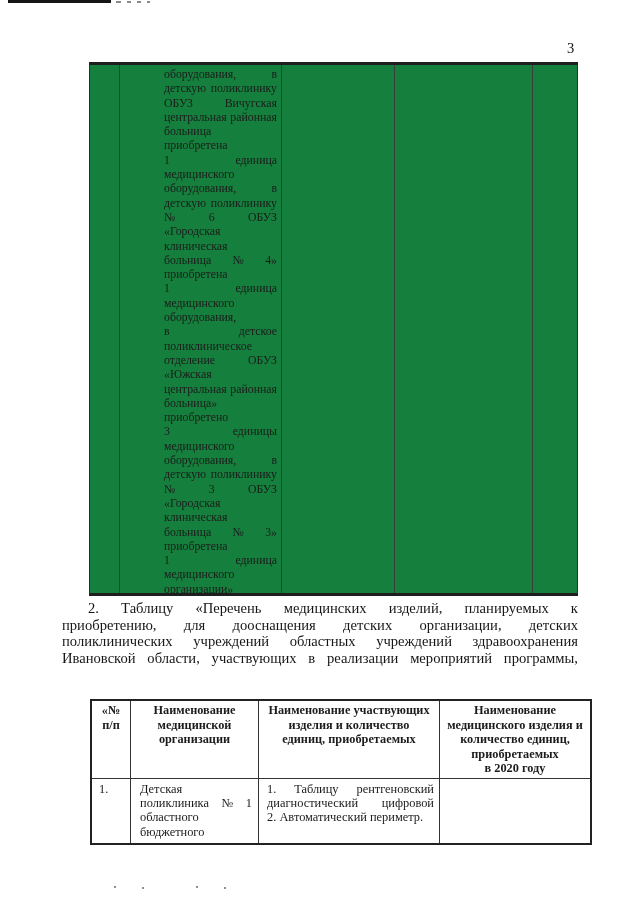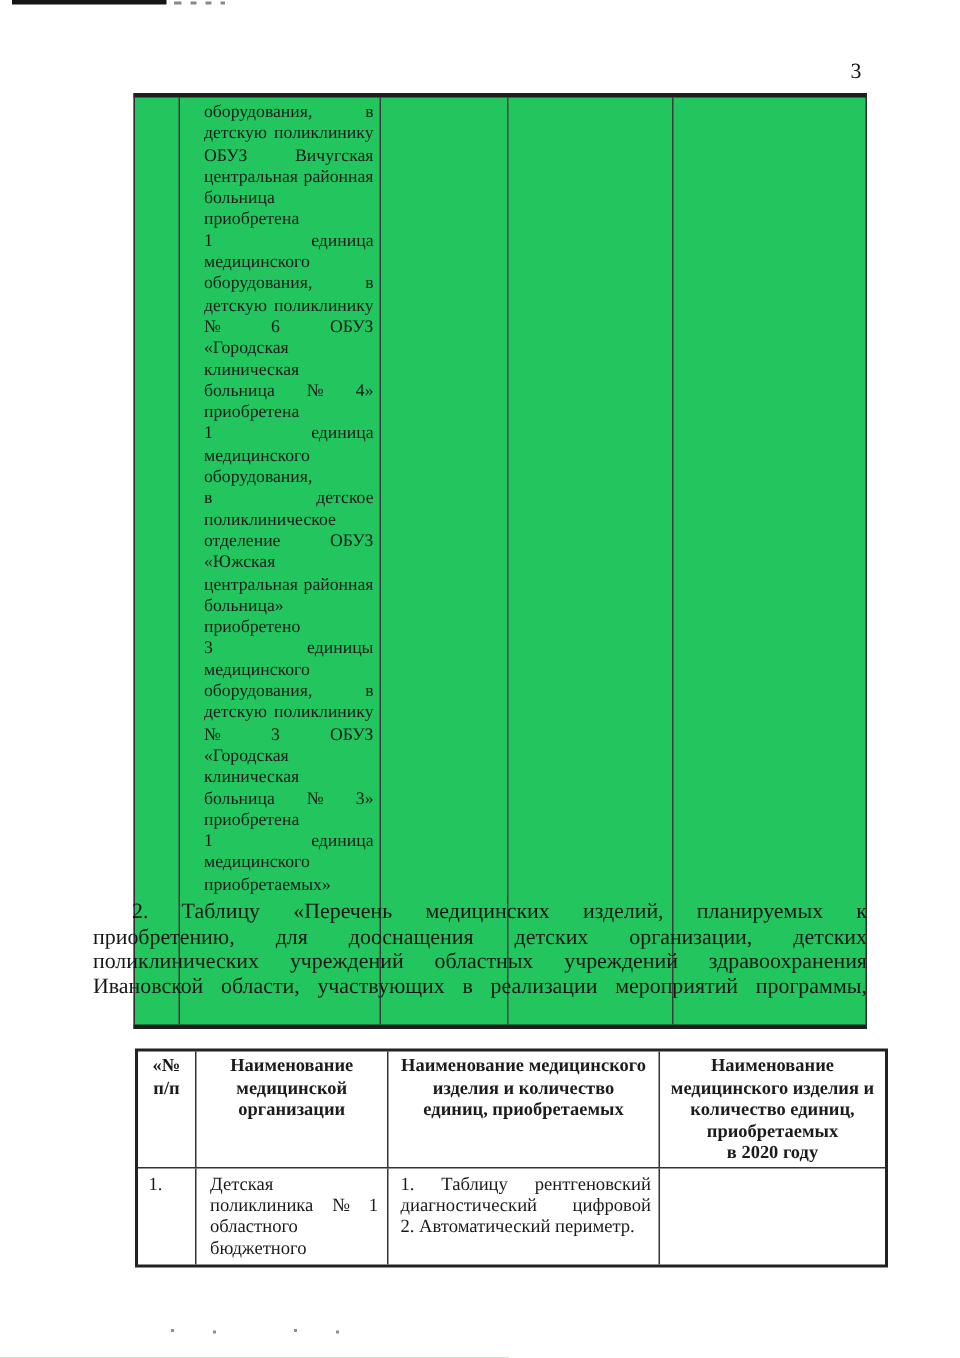--- a/index.html
+++ b/index.html
@@ -7,23 +7,23 @@
         font-family:"Liberation Serif","DejaVu Serif",serif;color:#1b1b1b;}
 
   
   .artifact-bar{position:absolute;left:8px;top:0;width:103px;height:3px;background:#151515;}
   .adash{position:absolute;top:1px;height:2px;background:#8a8a8a;}
   .bdots{position:absolute;width:2px;height:2px;background:#909090;}
 
   .page-number{position:absolute;left:567px;top:40px;font-size:14.5px;color:#111;}
 
   
-  .t1{position:absolute;left:89px;top:62px;width:489px;height:624px;display:flex;
+  .t1{position:absolute;left:89px;top:62px;width:489px;height:534px;display:flex;
       box-sizing:border-box;border:1px solid #2e2e2e;border-top:3px solid #1e1e1e;
-      border-bottom:3px solid #1e1e1e;background:#22c55e;}
+      border-bottom:3px solid #1e1e1e;background:#15803d;gap:28px;}
   .t1col{box-sizing:border-box;height:100%;border-right:1px solid #3c3c3c;}
   .t1col:last-child{border-right:none;}
   .t1c1{width:30px;}
   .t1c2{width:134px;padding:2px 4px 0 16px;font-size:11.8px;line-height:14.3px;overflow:hidden;}
   .t1c3{width:85px;}
   .t1c4{width:110px;}
   .t1c5{flex:1;}
 
   
   .ln{white-space:nowrap;}
@@ -157,21 +157,21 @@
           <span>больница</span>
           <span>№</span>
           <span>3»</span>
         </div>
         <div class="ln">приобретена</div>
         <div class="ln just">
           <span>1</span>
           <span>единица</span>
         </div>
         <div class="ln">медицинского</div>
-        <div class="ln">приобретаемых»</div>
+        <div class="ln">организации»</div>
       </div>
     <div class="t1col t1c3"></div>
     <div class="t1col t1c4"></div>
     <div class="t1col t1c5"></div>
   </div>
 
   <div class="par">
       <div class="ln just" style="padding-left: 26px;">
         <span>2.</span>
         <span>Таблицу</span>
@@ -212,21 +212,21 @@
       <div class="t2cell w1 hdr">
           <div class="ln">«№</div>
           <div class="ln">п/п</div>
         </div>
       <div class="t2cell w2 hdr">
           <div class="ln">Наименование</div>
           <div class="ln">медицинской</div>
           <div class="ln">организации</div>
         </div>
       <div class="t2cell w3 hdr">
-          <div class="ln">Наименование медицинского</div>
+          <div class="ln">Наименование участвующих</div>
           <div class="ln">изделия и количество</div>
           <div class="ln">единиц, приобретаемых</div>
         </div>
       <div class="t2cell w4 hdr">
           <div class="ln">Наименование</div>
           <div class="ln">медицинского изделия и</div>
           <div class="ln">количество единиц,</div>
           <div class="ln">приобретаемых</div>
           <div class="ln">в 2020 году</div>
         </div>

